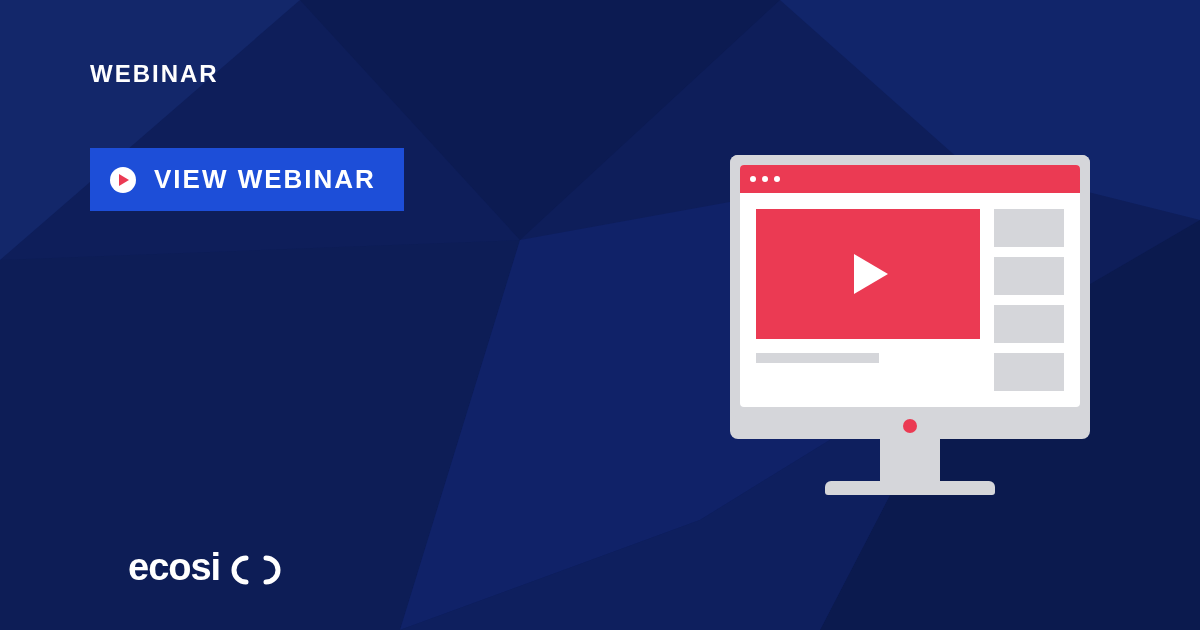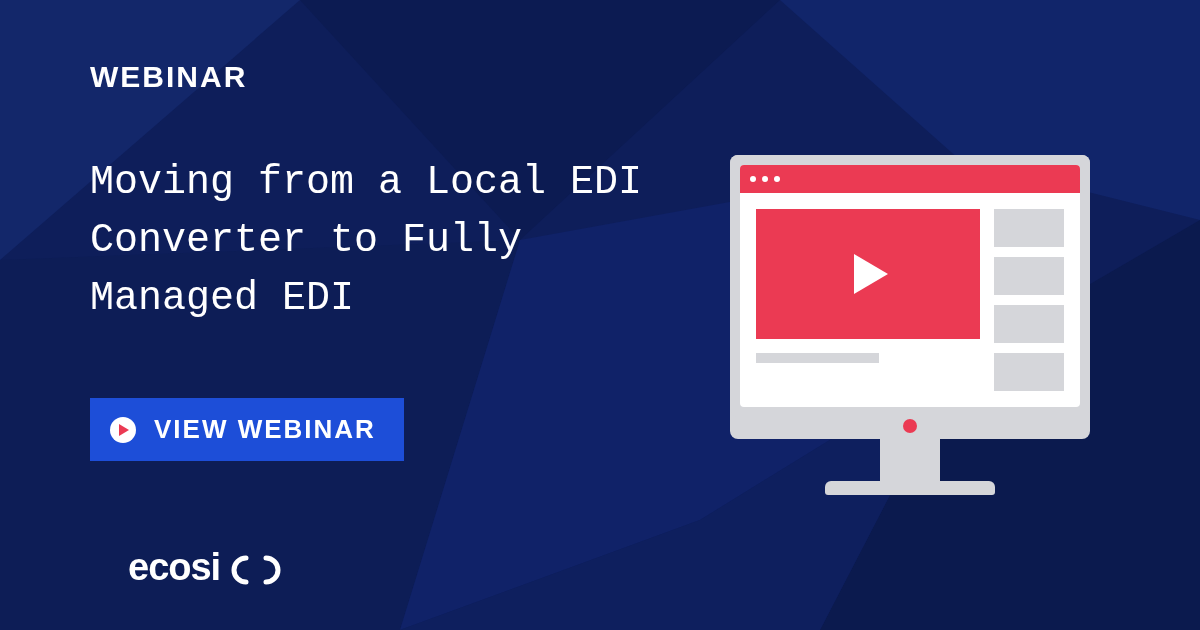--- a/index.html
+++ b/index.html
@@ -26,21 +26,21 @@
     padding: 60px 80px 40px 90px;
     align-items: stretch;
   }
   .left {
     flex: 1;
     display: flex;
     flex-direction: column;
   }
   .eyebrow {
     color: #ffffff;
-    font-size: 30px;
+    font-size: 24px;
     font-weight: 700;
     letter-spacing: 2px;
     margin-bottom: 60px;
   }
   .headline {
     color: #ffffff;
     font-family: "Courier New", Courier, monospace;
     font-size: 40px;
     line-height: 1.45;
     font-weight: 400;
@@ -198,21 +198,20 @@
   <polygon points="780,0 1200,0 1200,220 960,160" fill="#11256a"></polygon>
   <polygon points="1200,220 1200,630 820,630 960,360" fill="#0b1a4e"></polygon>
   <polygon points="0,260 520,240 400,630 0,630" fill="#0d1d56"></polygon>
   <polygon points="520,240 960,160 960,360 700,520 400,630" fill="#102268"></polygon>
   <polygon points="700,520 960,360 820,630 400,630" fill="#0e1f5e"></polygon>
 </svg>
 
 <div class="content">
   <div class="left">
     <div class="eyebrow">WEBINAR</div>
-    <div class="headline">Moving from a Local EDI Converter to Fully Managed EDI</div>
     <button class="cta">
       <span class="play-circle">
           <span class="tri"></span>
         </span>
       <span>VIEW WEBINAR</span>
     </button>
     <div class="logo">
       <svg width="160" height="44" viewBox="0 0 160 44">
         <text x="0" y="34" fill="#ffffff" font-family="Arial, sans-serif" font-size="38" font-weight="600" letter-spacing="-1">ecosi</text>
         <path d="M 118 12 A 12 12 0 1 0 118 36" stroke="#ffffff" stroke-width="5" fill="none" stroke-linecap="round"></path>

